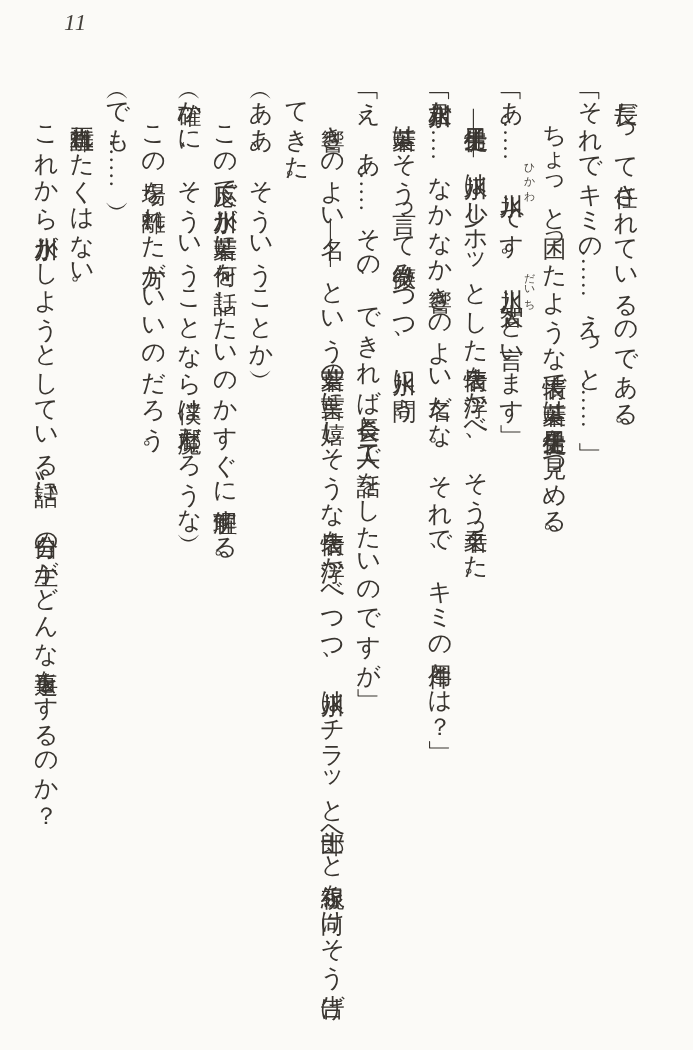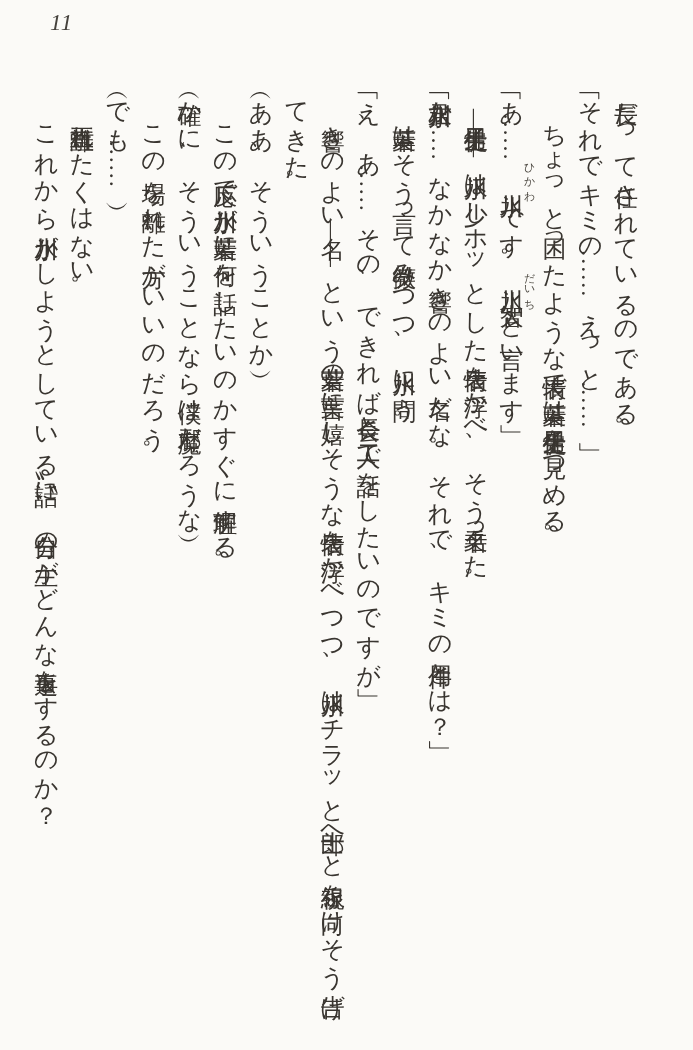--- a/index.html
+++ b/index.html
@@ -9,21 +9,21 @@
     font-family: "Liberation Serif", "DejaVu Serif", serif;
     overflow: hidden;
   }
   .page {
     position: relative;
     width: 693px; height: 1050px;
     background: #fbfaf7;
   }
   .page-number {
     position: absolute;
-    top: 10px; left: 50px;
+    top: 10px; left: 64px;
     font-size: 23px;
     font-style: italic;
     color: #45413c;
     letter-spacing: 1px;
   }
   .text-block {
     position: absolute;
     top: 85px; right: 50px;
     width: 616px; height: 926px;
     writing-mode: vertical-rl;

